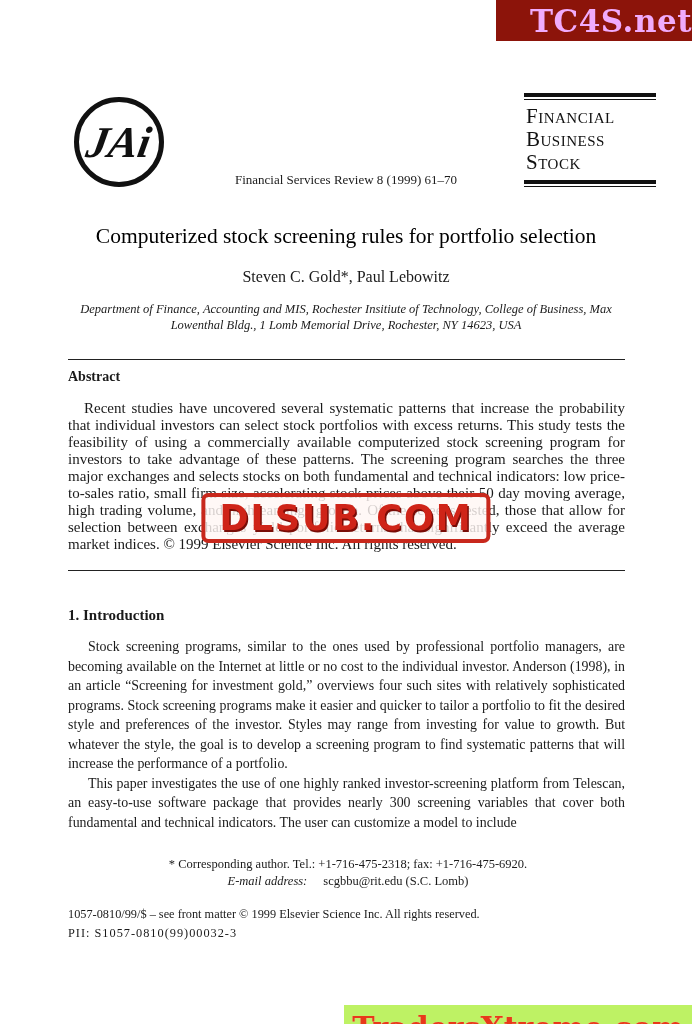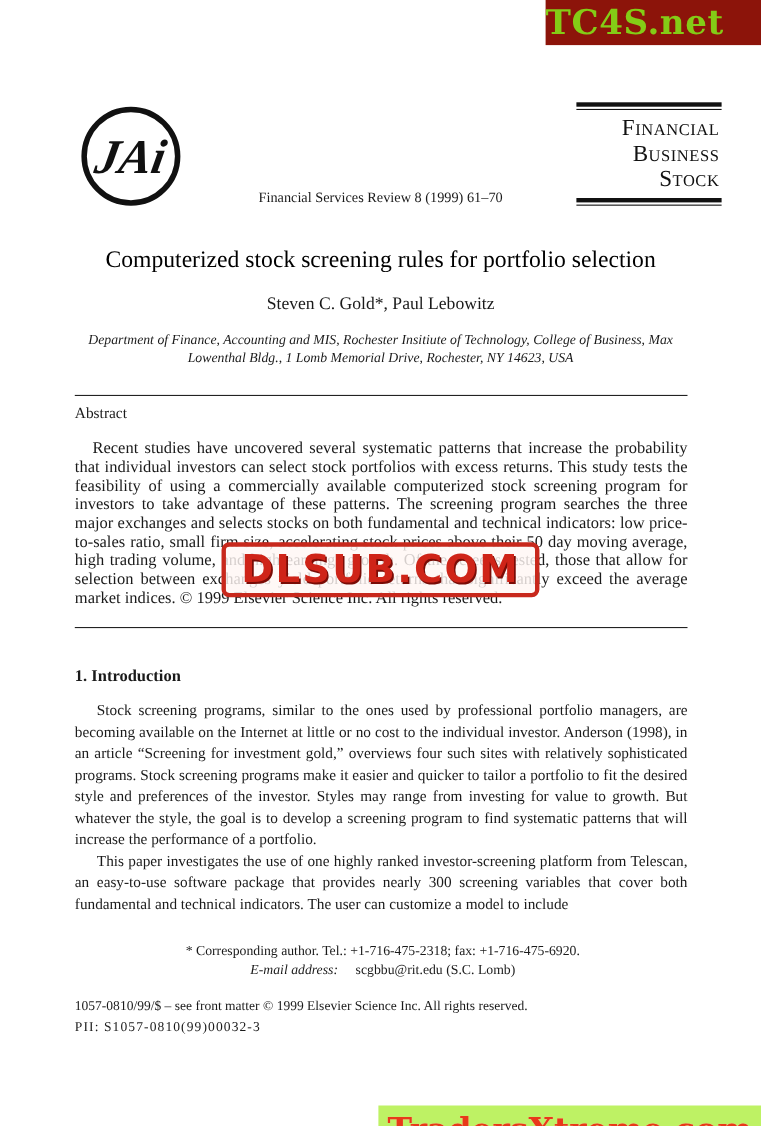--- a/index.html
+++ b/index.html
@@ -11,22 +11,22 @@
     font-family: "Liberation Serif", serif;
     color: #1a1a1a;
     overflow: hidden;
   }
 
   
   .banner-top {
     position: absolute; top: 0; right: 0;
     width: 196px; height: 41px;
     background: #8c140a;
-    display: flex; align-items: center; justify-content: flex-start;
-    color: #84cc16;
+    display: flex; align-items: center; justify-content: flex-end;
+    color: #f0abfc;
     font-family: "DejaVu Serif", serif;
     font-weight: bold; font-size: 31px; letter-spacing: 0.5px;
   }
   .banner-bottom {
     position: absolute; top: 973px; right: 0;
     width: 348px; height: 45px;
     background: #bef264;
     display: flex; align-items: center; justify-content: center;
     color: #e8391a;
     font-family: "DejaVu Serif", serif;
@@ -51,21 +51,21 @@
   .citation {
     position: absolute; left: 0; right: 0; top: 172px;
     text-align: center; font-size: 13px;
   }
   .masthead {
     position: absolute; right: 36px; top: 93px;
     width: 132px;
   }
   .mh-rule-thick { height: 4px; background: #111; }
   .mh-rule-thin  { height: 1px; background: #111; margin-top: 2px; }
-  .mh-words { padding: 5px 2px 6px 2px; text-align: right; }
+  .mh-words { padding: 5px 2px 6px 2px; }
   .mh-word {
     font-variant: small-caps;
     font-size: 21px; line-height: 23px;
     letter-spacing: 0.5px; color: #111;
   }
 
   
   .title {
     position: absolute; left: 40px; right: 40px; top: 224px;
     text-align: center; font-size: 21.5px; color: #000000;
@@ -80,21 +80,21 @@
     font-size: 12.5px; line-height: 16px;
   }
 
   .rule { position: absolute; left: 68px; right: 67px; height: 1px; background: #222; }
   .rule-top { top: 359px; }
   .rule-mid { top: 570px; }
 
   
   .abstract-heading {
     position: absolute; left: 68px; top: 369px;
-    font-weight: normal; font-size: 14px; text-align: center;
+    font-weight: bold; font-size: 14px; text-align: center;
   }
   .abstract-body {
     position: absolute; left: 68px; top: 400px; width: 557px;
     font-size: 15px; line-height: 17px;
     text-align: justify; text-indent: 16px;
   }
   .dlsub-stamp {
     position: absolute; top: 493px; left: 50%;
     transform: translateX(-50%);
     font-family: "DejaVu Sans", sans-serif;

